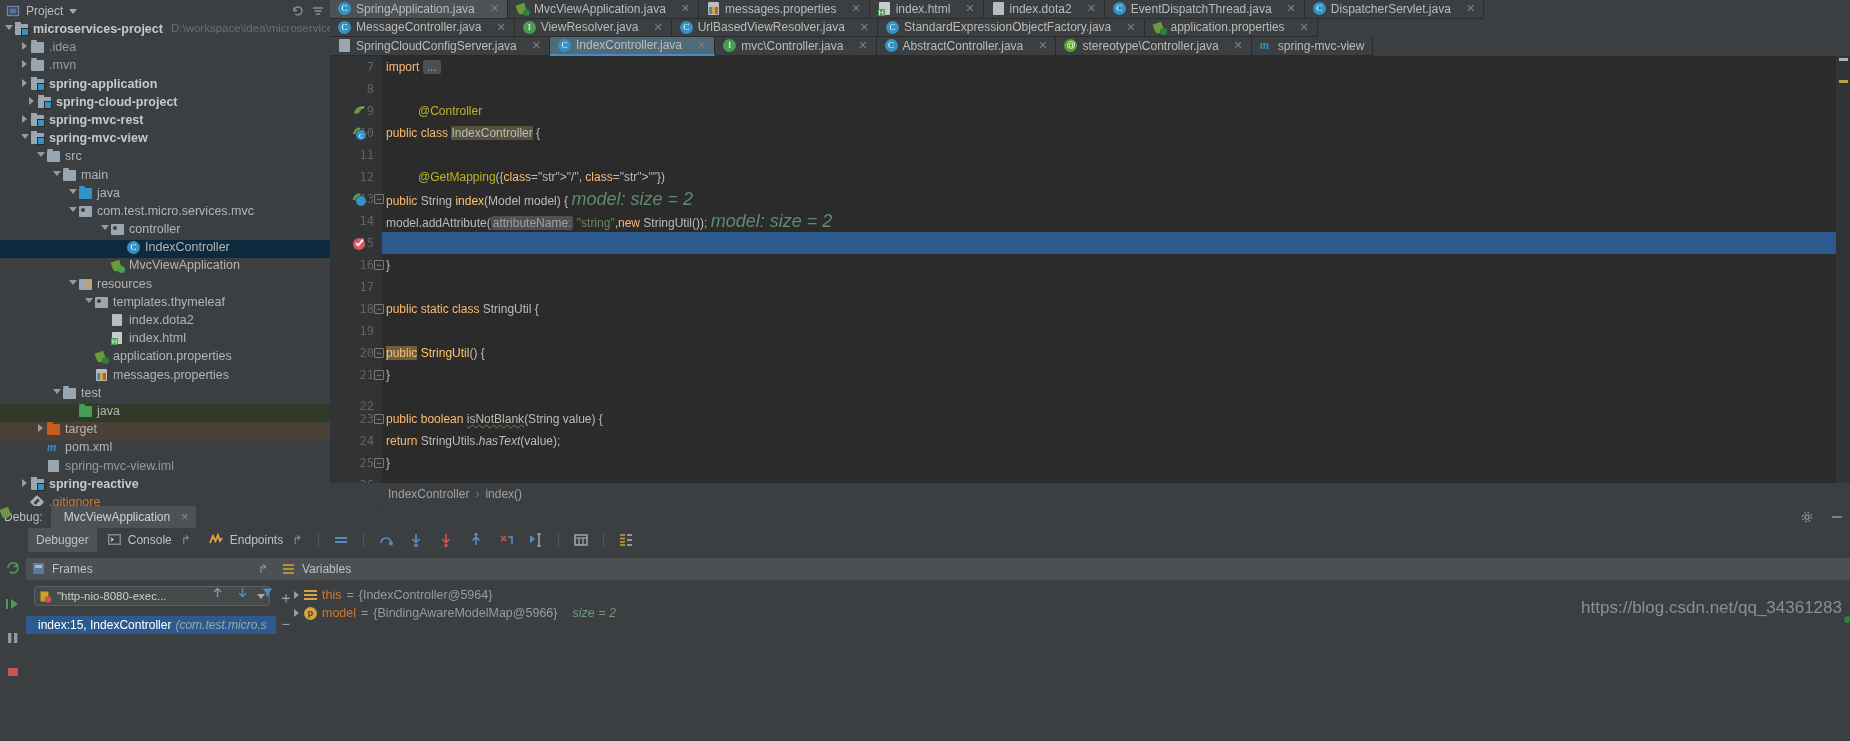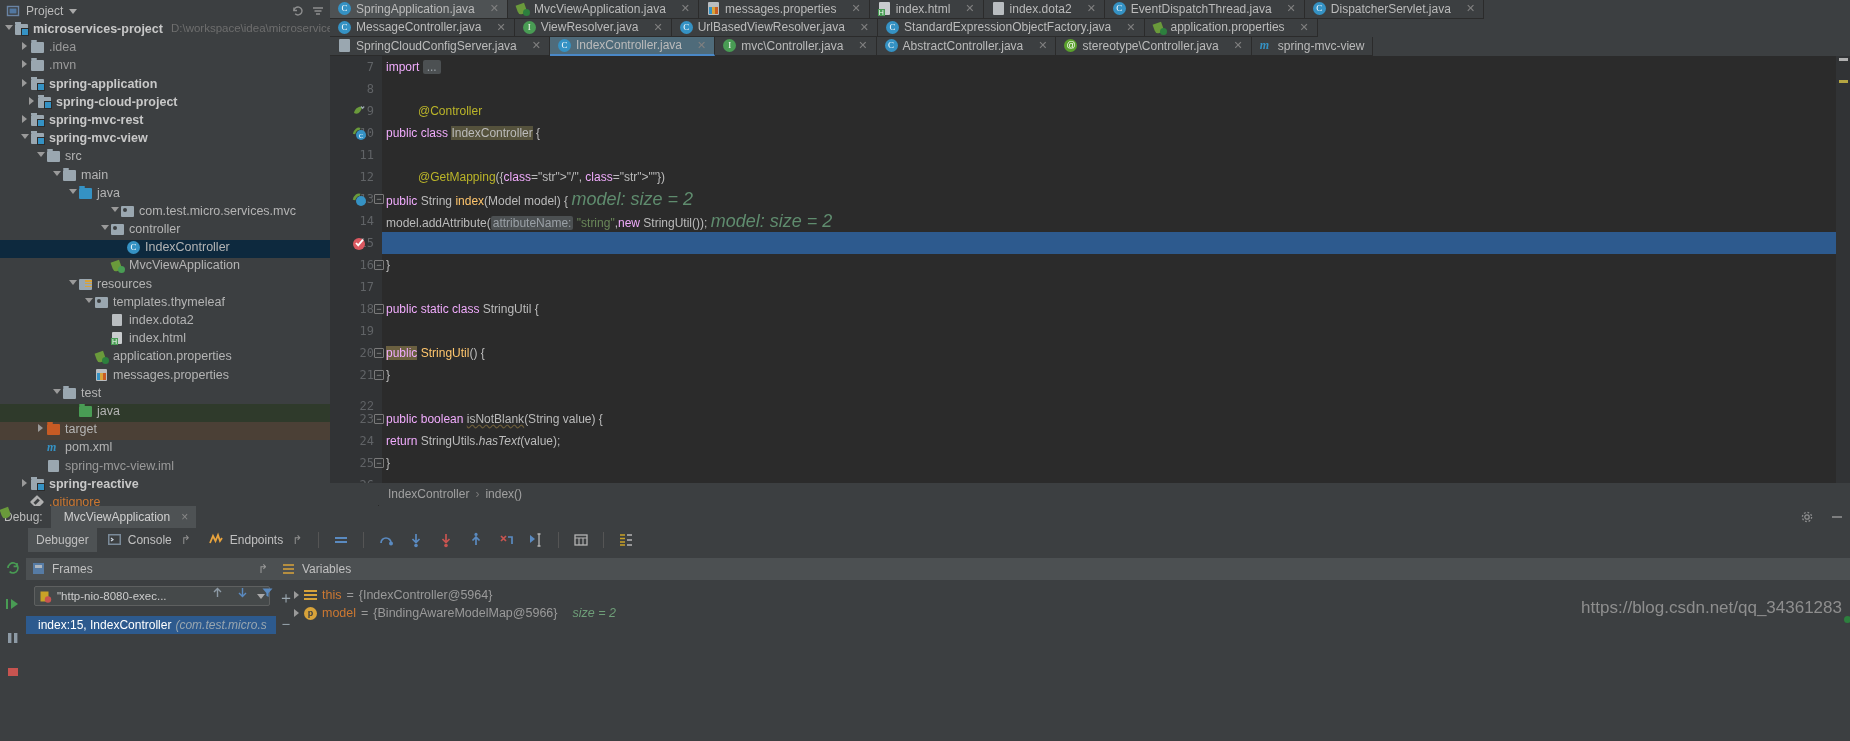--- a/index.html
+++ b/index.html
@@ -130,21 +130,21 @@
     background: #2b2b2b; overflow: hidden;
   }
   .gutter {
     position: absolute; left: 0; top: 0; width: 52px; height: 100%;
     background: #313335; color: #606366;
     font-family: "DejaVu Sans Mono", monospace; font-size: 12px;
   }
   .ln { position: absolute; right: 8px; line-height: 22px; font-size: 12px; }
   .cl { position: absolute; left: 56px; height: 22px; line-height: 22px; }
   .hl-line { position: absolute; left: 52px; right: 0; height: 22px; background: #2d5a8e; }
-  .kw  { color: #f0abfc; }
+  .kw  { color: #fdba74; }
   .str { color: #6a8759; }
   .fn  { color: #ffc66d; }
   .anno{ color: #bbb529; margin-left: 32px; }
   .hint { color: #5f8c6e; font-style: italic; font-size: 18px; }
   .param-hint { background: #4c5052; color: #9aa0a6; border-radius: 2px; padding: 0 2px; font-style: normal; }
   .hl-word { background: #55523c; }
   .hl-word2 { background: #6b6040; }
   .err-underline { text-decoration: underline; text-decoration-style: wavy; text-decoration-color: #6b5c3a; }
   .breadcrumb {
     position: absolute; left: 330px; top: 483px; right: 0; height: 22px;
@@ -299,21 +299,21 @@
           </span>
           <span class="label">main</span>
         </div>
         <div class="row" style="padding-left: 68px;">
           <span class="arrow open"></span>
           <span class="ic">
             <span class="i-folder blue"></span>
           </span>
           <span class="label">java</span>
         </div>
-        <div class="row" style="padding-left: 110px;">
+        <div class="row" style="padding-left: 68px;">
           <span class="arrow open"></span>
           <span class="ic">
             <span class="i-pkg"></span>
           </span>
           <span class="label">com.test.micro.services.mvc</span>
         </div>
         <div class="row" style="padding-left: 100px;">
           <span class="arrow open"></span>
           <span class="ic">
             <span class="i-pkg"></span>

